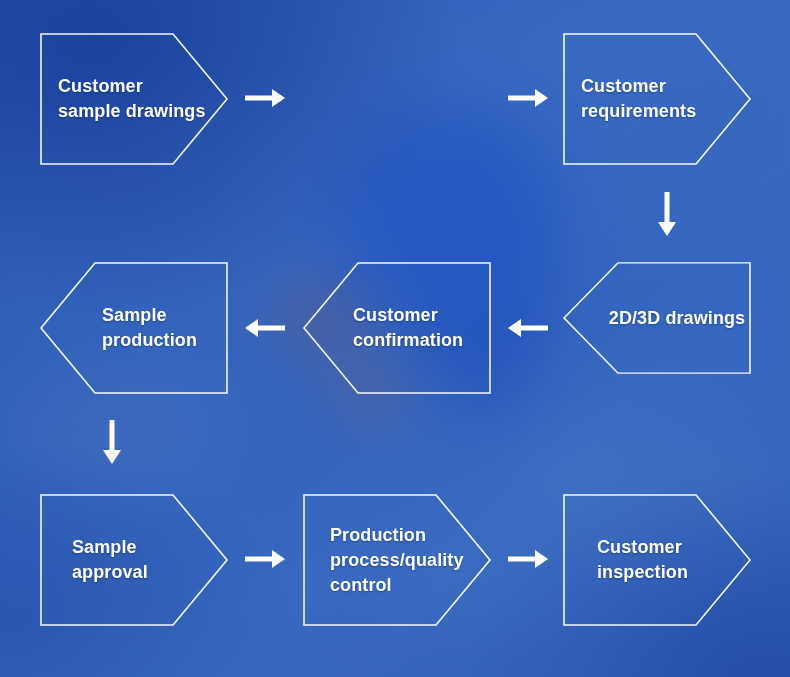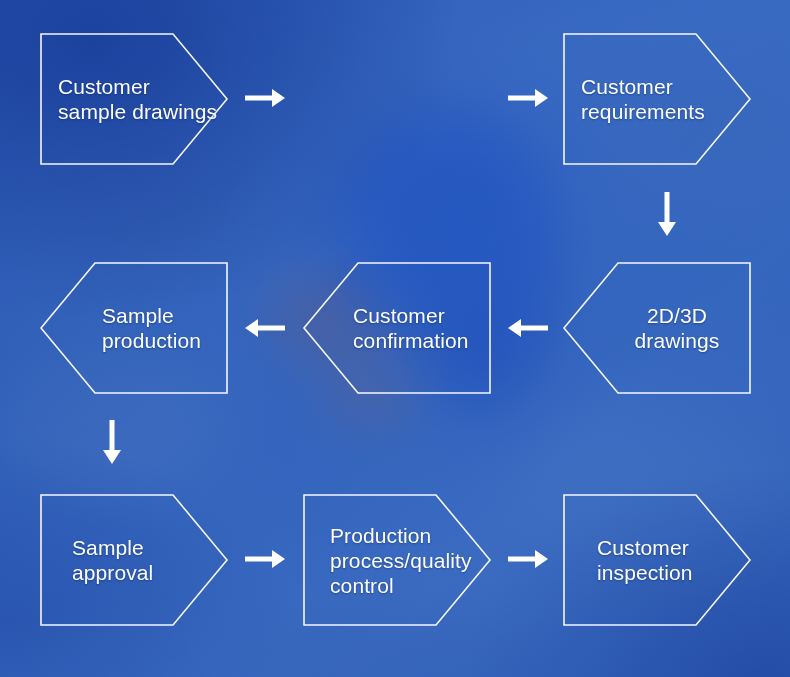--- a/index.html
+++ b/index.html
@@ -64,22 +64,22 @@
   }
   .node .outline {
     fill: none;
     stroke: #ffffff;
     stroke-width: 1.6;
     opacity: 0.95;
   }
   .node .label {
     position: absolute;
     color: #ffffff;
-    font-size: 21px;
-    font-weight: 400;
+    font-size: 18px;
+    font-weight: 700;
     line-height: 25px;
     letter-spacing: 0.1px;
     white-space: pre-line;
     text-shadow: 0 1px 2px rgba(10,35,95,0.45);
   }
   
   .node.right .label { left: 18px; top: 50%; transform: translateY(-50%); }
   
   .node.left  .label { left: 62px; top: 50%; transform: translateY(-50%); }
   .node.left.center .label { left: 0; right: 0; text-align: center; }
@@ -156,21 +156,21 @@
     <div class="label" style="left:50px; right:10px; text-align:left;">Customer
 confirmation</div>
   </div>
 
   <div class="arrow" style="left:508px; top:316px;">
     <svg width="40" height="24" viewBox="0 0 40 24">
       <path d="M40,9.5 L13,9.5 L13,3 L0,12 L13,21 L13,14.5 L40,14.5 Z"></path>
     </svg>
   </div>
 
-  <div class="node left center" style="left:563px; top:262px; width:188px; height:132px;">
+  <div class="node left center" style="left:563px; top:262px; width:188px; height:112px;">
     <svg viewBox="0 0 188 132" preserveAspectRatio="none">
       <path class="outline" d="M187,1 L55,1 L1,66 L55,131 L187,131 Z"></path>
     </svg>
     <div class="label" style="left:40px; right:0; text-align:center;">2D/3D drawings</div>
   </div>
 
   <div class="arrow" style="left:100px; top:420px;">
     <svg width="24" height="44" viewBox="0 0 24 44">
       <path d="M9.5,0 L14.5,0 L14.5,30 L21,30 L12,44 L3,30 L9.5,30 Z"></path>
     </svg>

